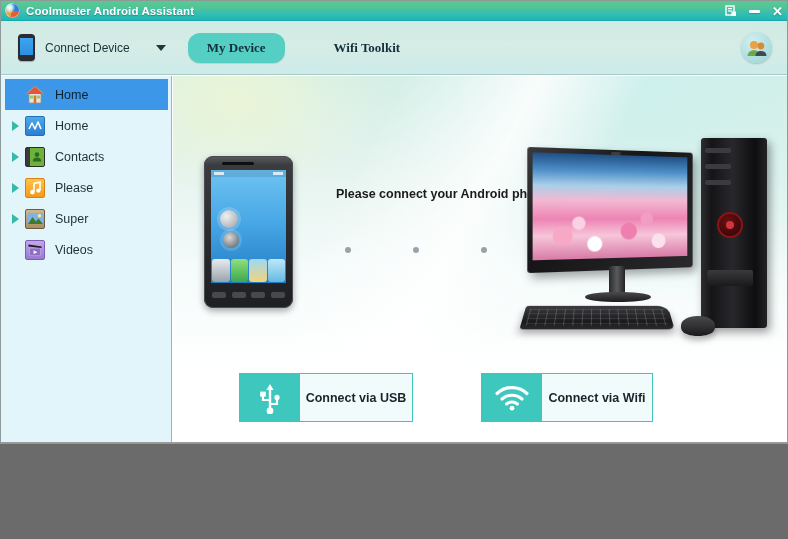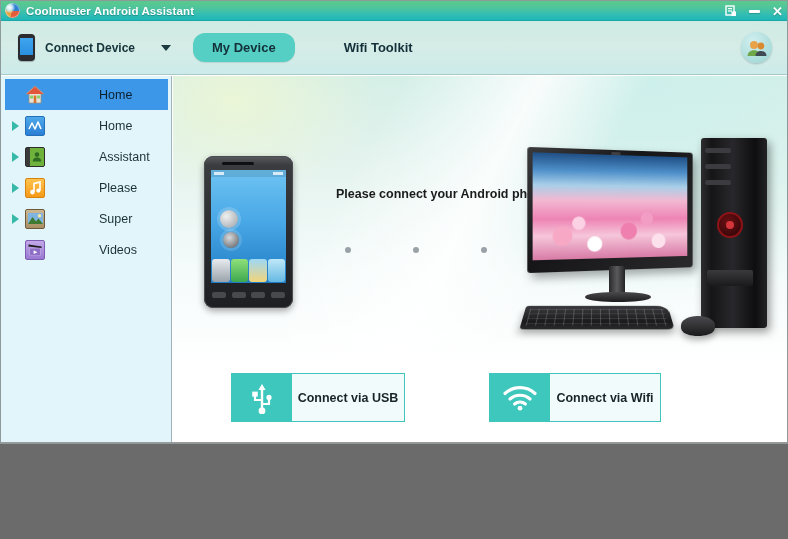--- a/index.html
+++ b/index.html
@@ -102,40 +102,41 @@
   }
   .phone-glyph::after {
     content: "";
     position: absolute;
     left: 2px; top: 4px;
     width: 13px; height: 17px;
     background: linear-gradient(to bottom, #3ea5ef, #2b8fe0);
   }
   .device-label {
     font-size: 12px;
-    font-weight: bold;
+    font-weight: normal;
     color: #15333a;
     white-space: nowrap;
   }
   .caret-down {
     width: 0; height: 0;
     margin-left: 16px;
     border-left: 5px solid transparent;
     border-right: 5px solid transparent;
     border-top: 6px solid #1a3a40;
   }
   .tab-btn {
     margin-left: 22px;
     padding: 7px 19px;
     border-radius: 12px;
     font-size: 13px;
     font-weight: bold;
     color: #13303a;
     white-space: nowrap;
     cursor: default;
+    font-family: Liberation Serif, serif;
   }
   .tab-btn.active {
     background: #55cfc4;
     box-shadow: 0 1px 1px rgba(0,0,0,.10);
   }
   .tab-btn.plain { margin-left: 30px; }
   .avatar-btn {
     position: absolute;
     right: 17px; top: 11px;
     width: 31px; height: 31px;
@@ -161,21 +162,20 @@
     position: absolute;
     left: 0; top: 3px; right: 0;
   }
   .nav-item {
     position: relative;
     height: 31px;
     display: flex;
     align-items: center;
     cursor: default;
     box-sizing: border-box;
-    gap: 44px;
   }
   .nav-item.selected {
     background: #3d97e8;
     margin: 0 3px 0 4px;
     height: 31px;
   }
   .nav-arrow {
     position: absolute;
     left: 11px;
     width: 0; height: 0;
@@ -495,22 +495,22 @@
   .cbtn {
     position: absolute;
     top: 297px;
     height: 49px;
     display: flex;
     align-items: stretch;
     border: 1px solid #3fc5bb;
     box-sizing: border-box;
     cursor: default;
   }
-  .cbtn-usb { left: 58px; width: 174px; }
-  .cbtn-wifi { left: 316px; width: 172px; }
+  .cbtn-usb { left: 66px; width: 174px; }
+  .cbtn-wifi { left: 308px; width: 172px; }
   .cbtn-ico {
     width: 60px;
     background: #3ec8bd;
     display: flex; align-items: center; justify-content: center;
     flex: 0 0 auto;
   }
   .cbtn-ico svg { display: block; }
   .cbtn-txt {
     flex: 1;
     background: #f2fbfb;
@@ -600,21 +600,21 @@
       </div>
 
       <div class="nav-item">
         <span class="nav-arrow"></span>
         <span class="nav-icon ic-contacts">
           <svg width="10" height="11" viewBox="0 0 10 11" style="margin-left:4px">
             <circle cx="5" cy="3.6" r="2.3" fill="#2e6b22"></circle>
             <path d="M.7 10.5c0-2.5 1.9-4 4.3-4s4.3 1.5 4.3 4z" fill="#2e6b22"></path>
           </svg>
         </span>
-        <span class="nav-label">Assistant</span>
+        <span class="nav-label">Contacts</span>
       </div>
 
 
       <div class="nav-item">
         <span class="nav-arrow"></span>
         <span class="nav-icon ic-music">
           <svg width="13" height="14" viewBox="0 0 13 14">
             <path d="M5 11V2.4l6-1.3V9.6" fill="none" stroke="#ffffff" stroke-width="1.6"></path>
             <circle cx="3.4" cy="11.1" r="2.3" fill="#ffffff"></circle>
             <circle cx="9.4" cy="9.6" r="2.1" fill="#ffffff"></circle>

